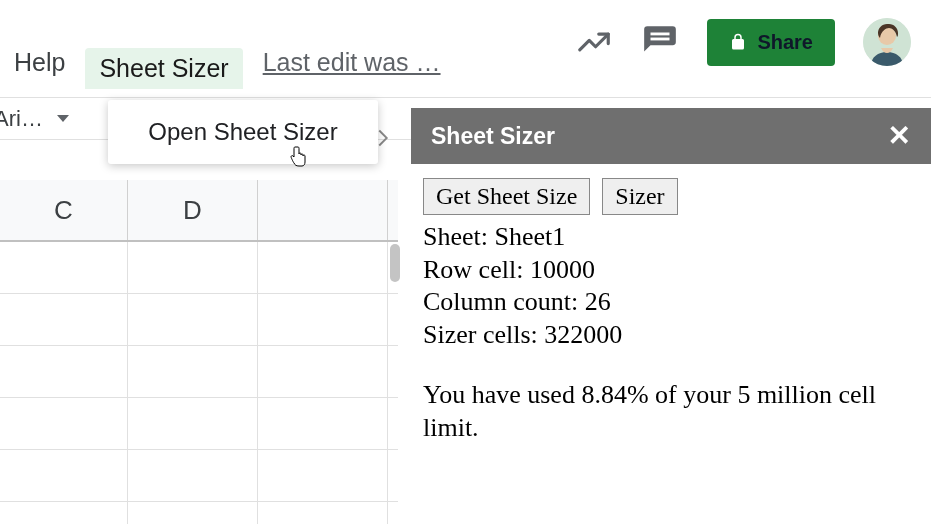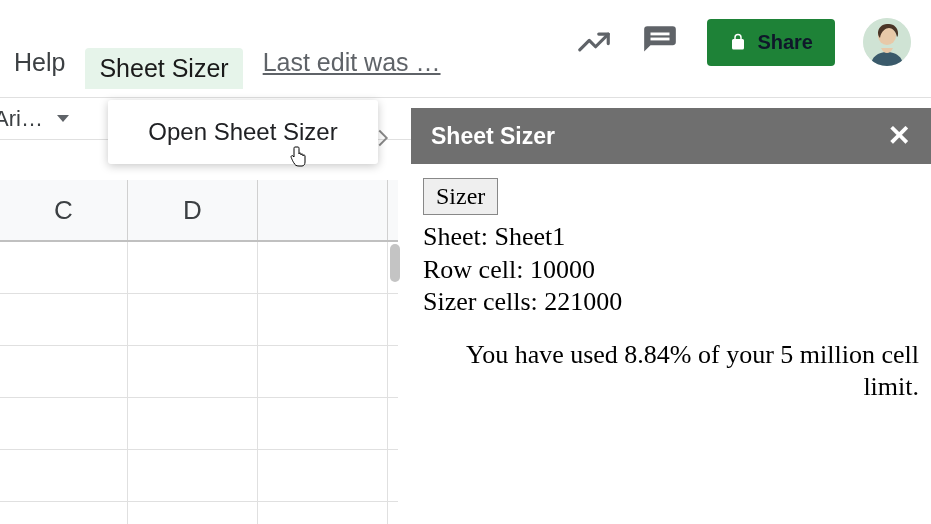--- a/index.html
+++ b/index.html
@@ -213,21 +213,21 @@
   }
   .panel-btn {
     background: #efefef;
     border: 1px solid #888;
     padding: 4px 12px;
     font-family: "Times New Roman", Times, serif;
     font-size: 24px;
     cursor: pointer;
   }
   .info-line { line-height: 1.25; }
-  .usage-line { margin-top: 20px; line-height: 1.25; text-align: right; }
+  .usage-line { margin-top: 28px; line-height: 1.25; }
 
   .scroll-thumb {
     position: absolute;
     left: 390px;
     top: 244px;
     width: 10px;
     height: 38px;
     background: #c4c4c4;
     border-radius: 5px;
   }
@@ -346,29 +346,34 @@
 
 <div class="scroll-thumb"></div>
 
 <div class="sidebar">
   <div class="sidebar-header">
     <span class="sidebar-title">Sheet Sizer</span>
     <span class="sidebar-close">✕</span>
   </div>
   <div class="sidebar-body">
     <div class="panel-btns">
+      <button class="panel-btn">Get Sheet Size</button>
       <button class="panel-btn">Sizer</button>
     </div>
     <div class="info-line">
       <span>Sheet:</span>
       <span>Sheet1</span>
     </div>
     <div class="info-line">
       <span>Row cell:</span>
       <span>10000</span>
     </div>
     <div class="info-line">
+      <span>Column count:</span>
+      <span>26</span>
+    </div>
+    <div class="info-line">
       <span>Sizer cells:</span>
-      <span>221000</span>
+      <span>322000</span>
     </div>
     <div class="usage-line">You have used 8.84% of your 5 million cell limit.</div>
   </div>
 </div>
 
 </body></html>

